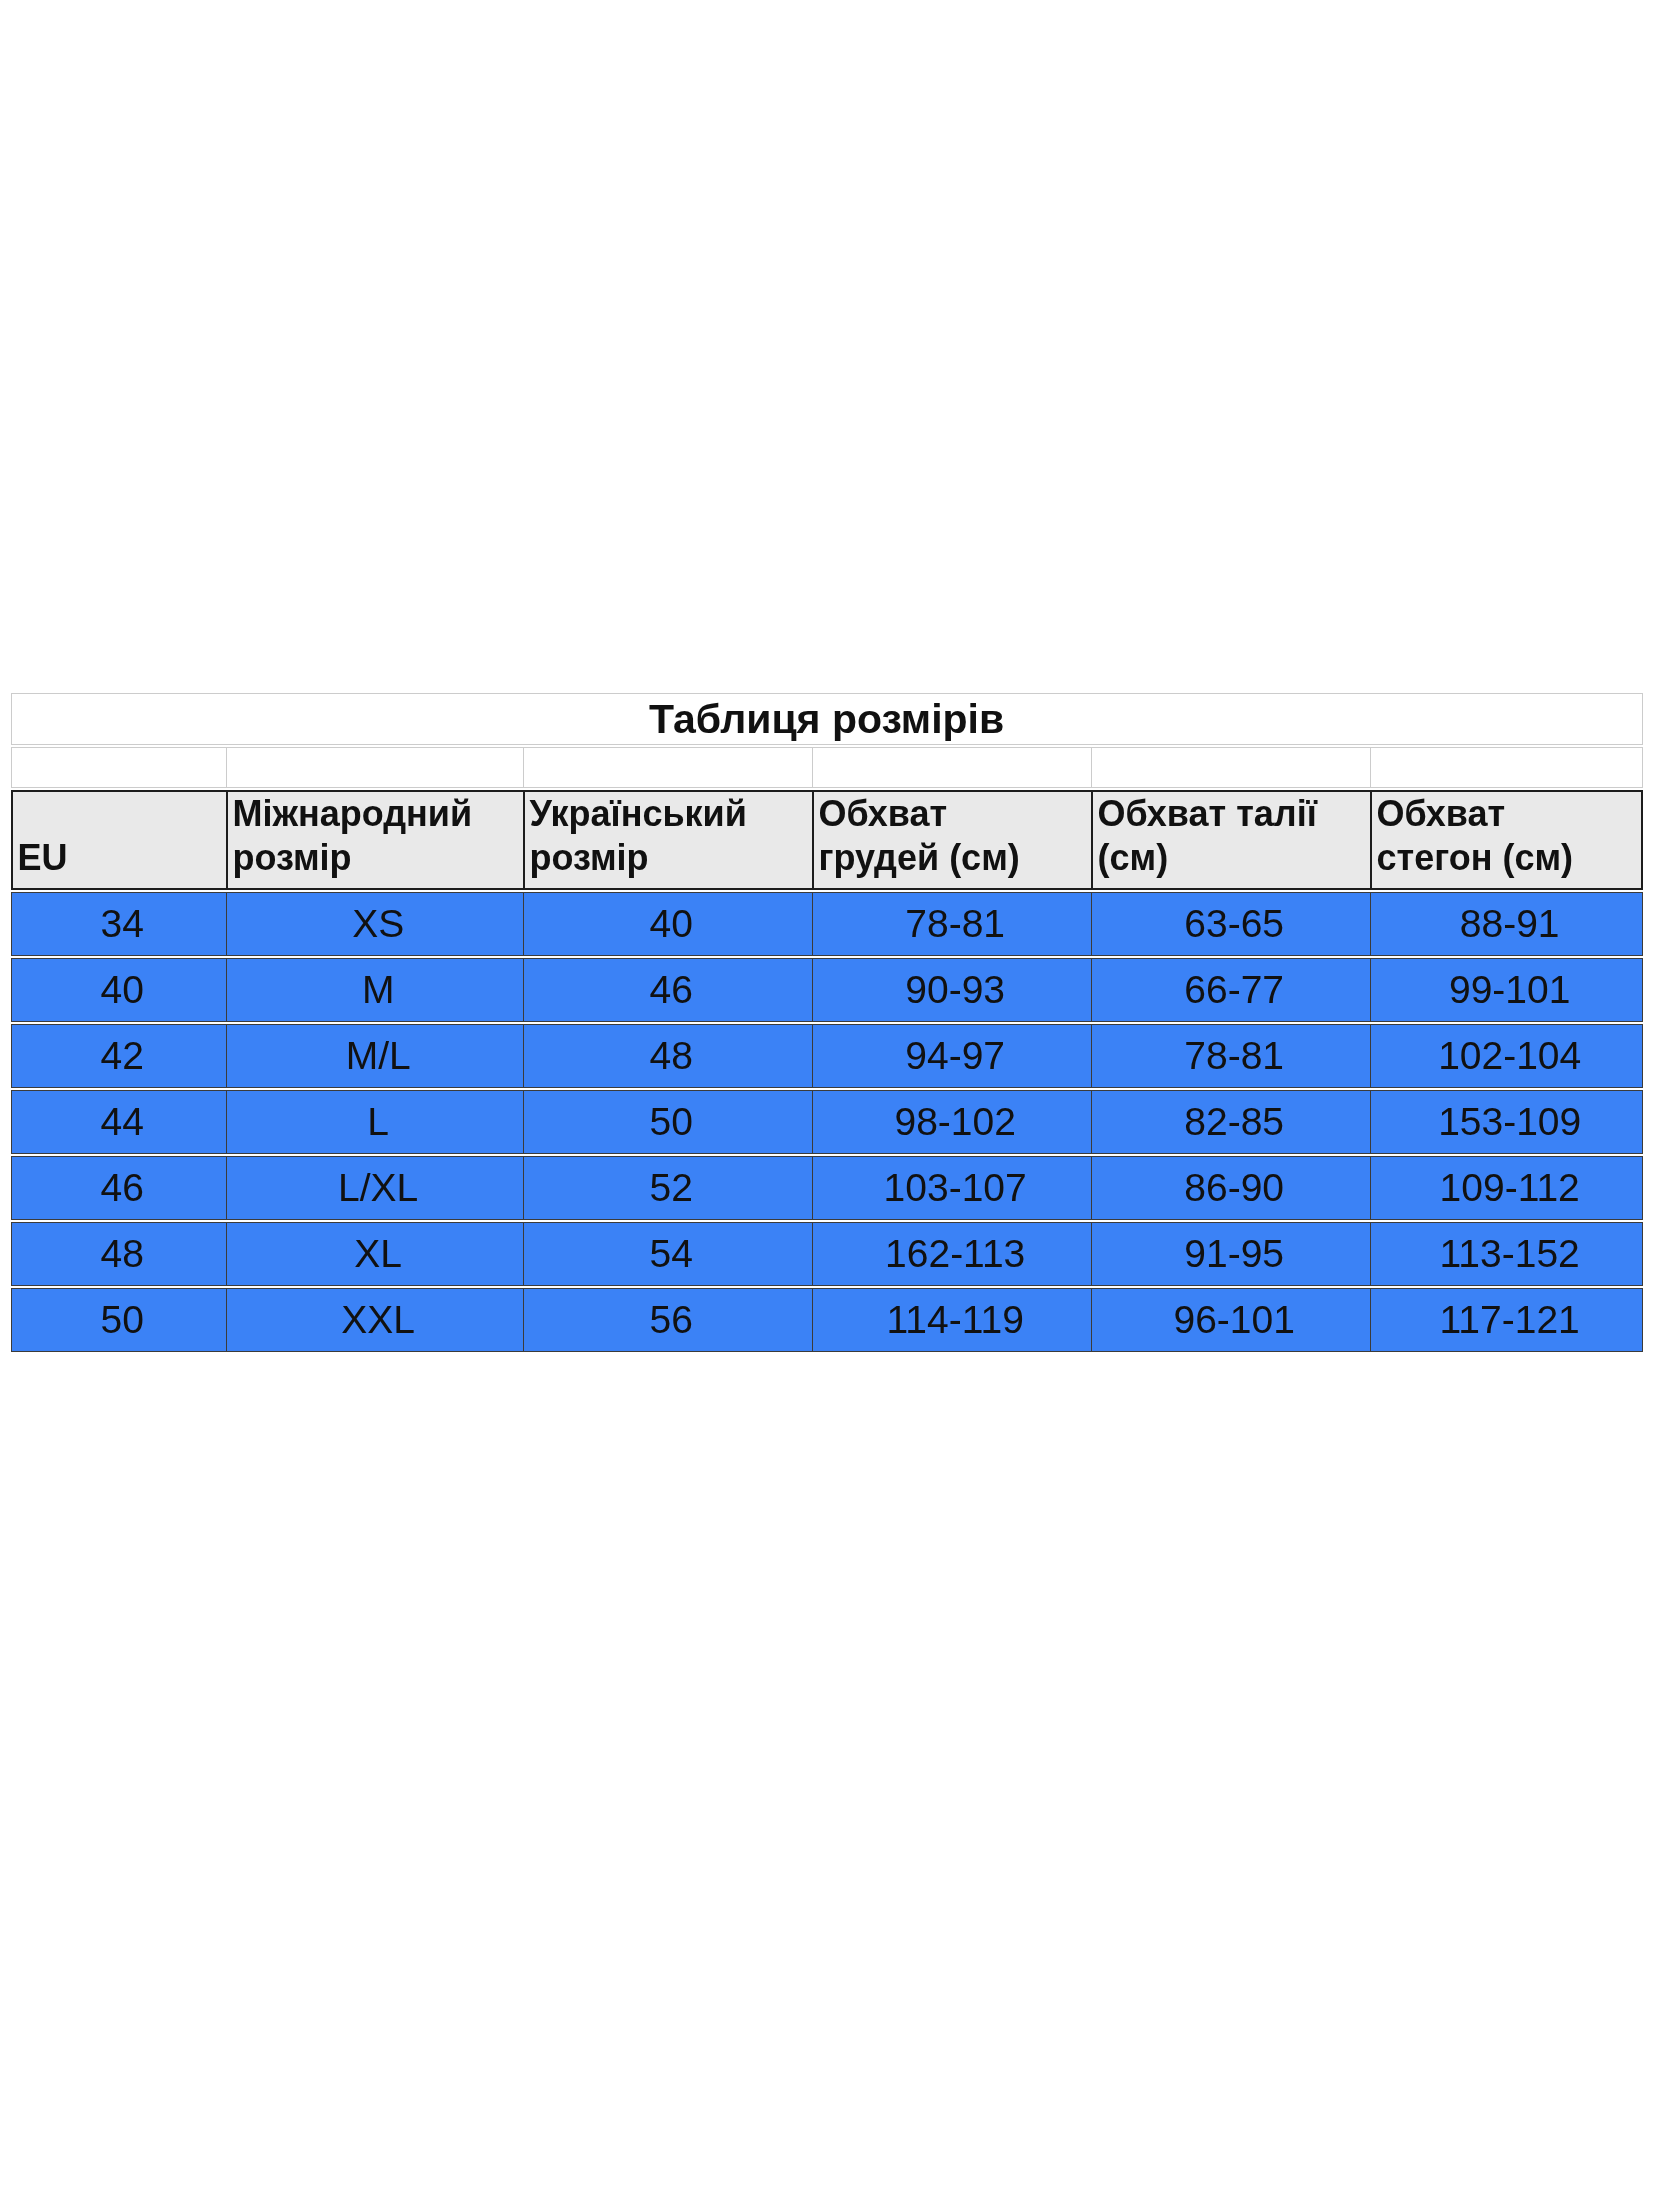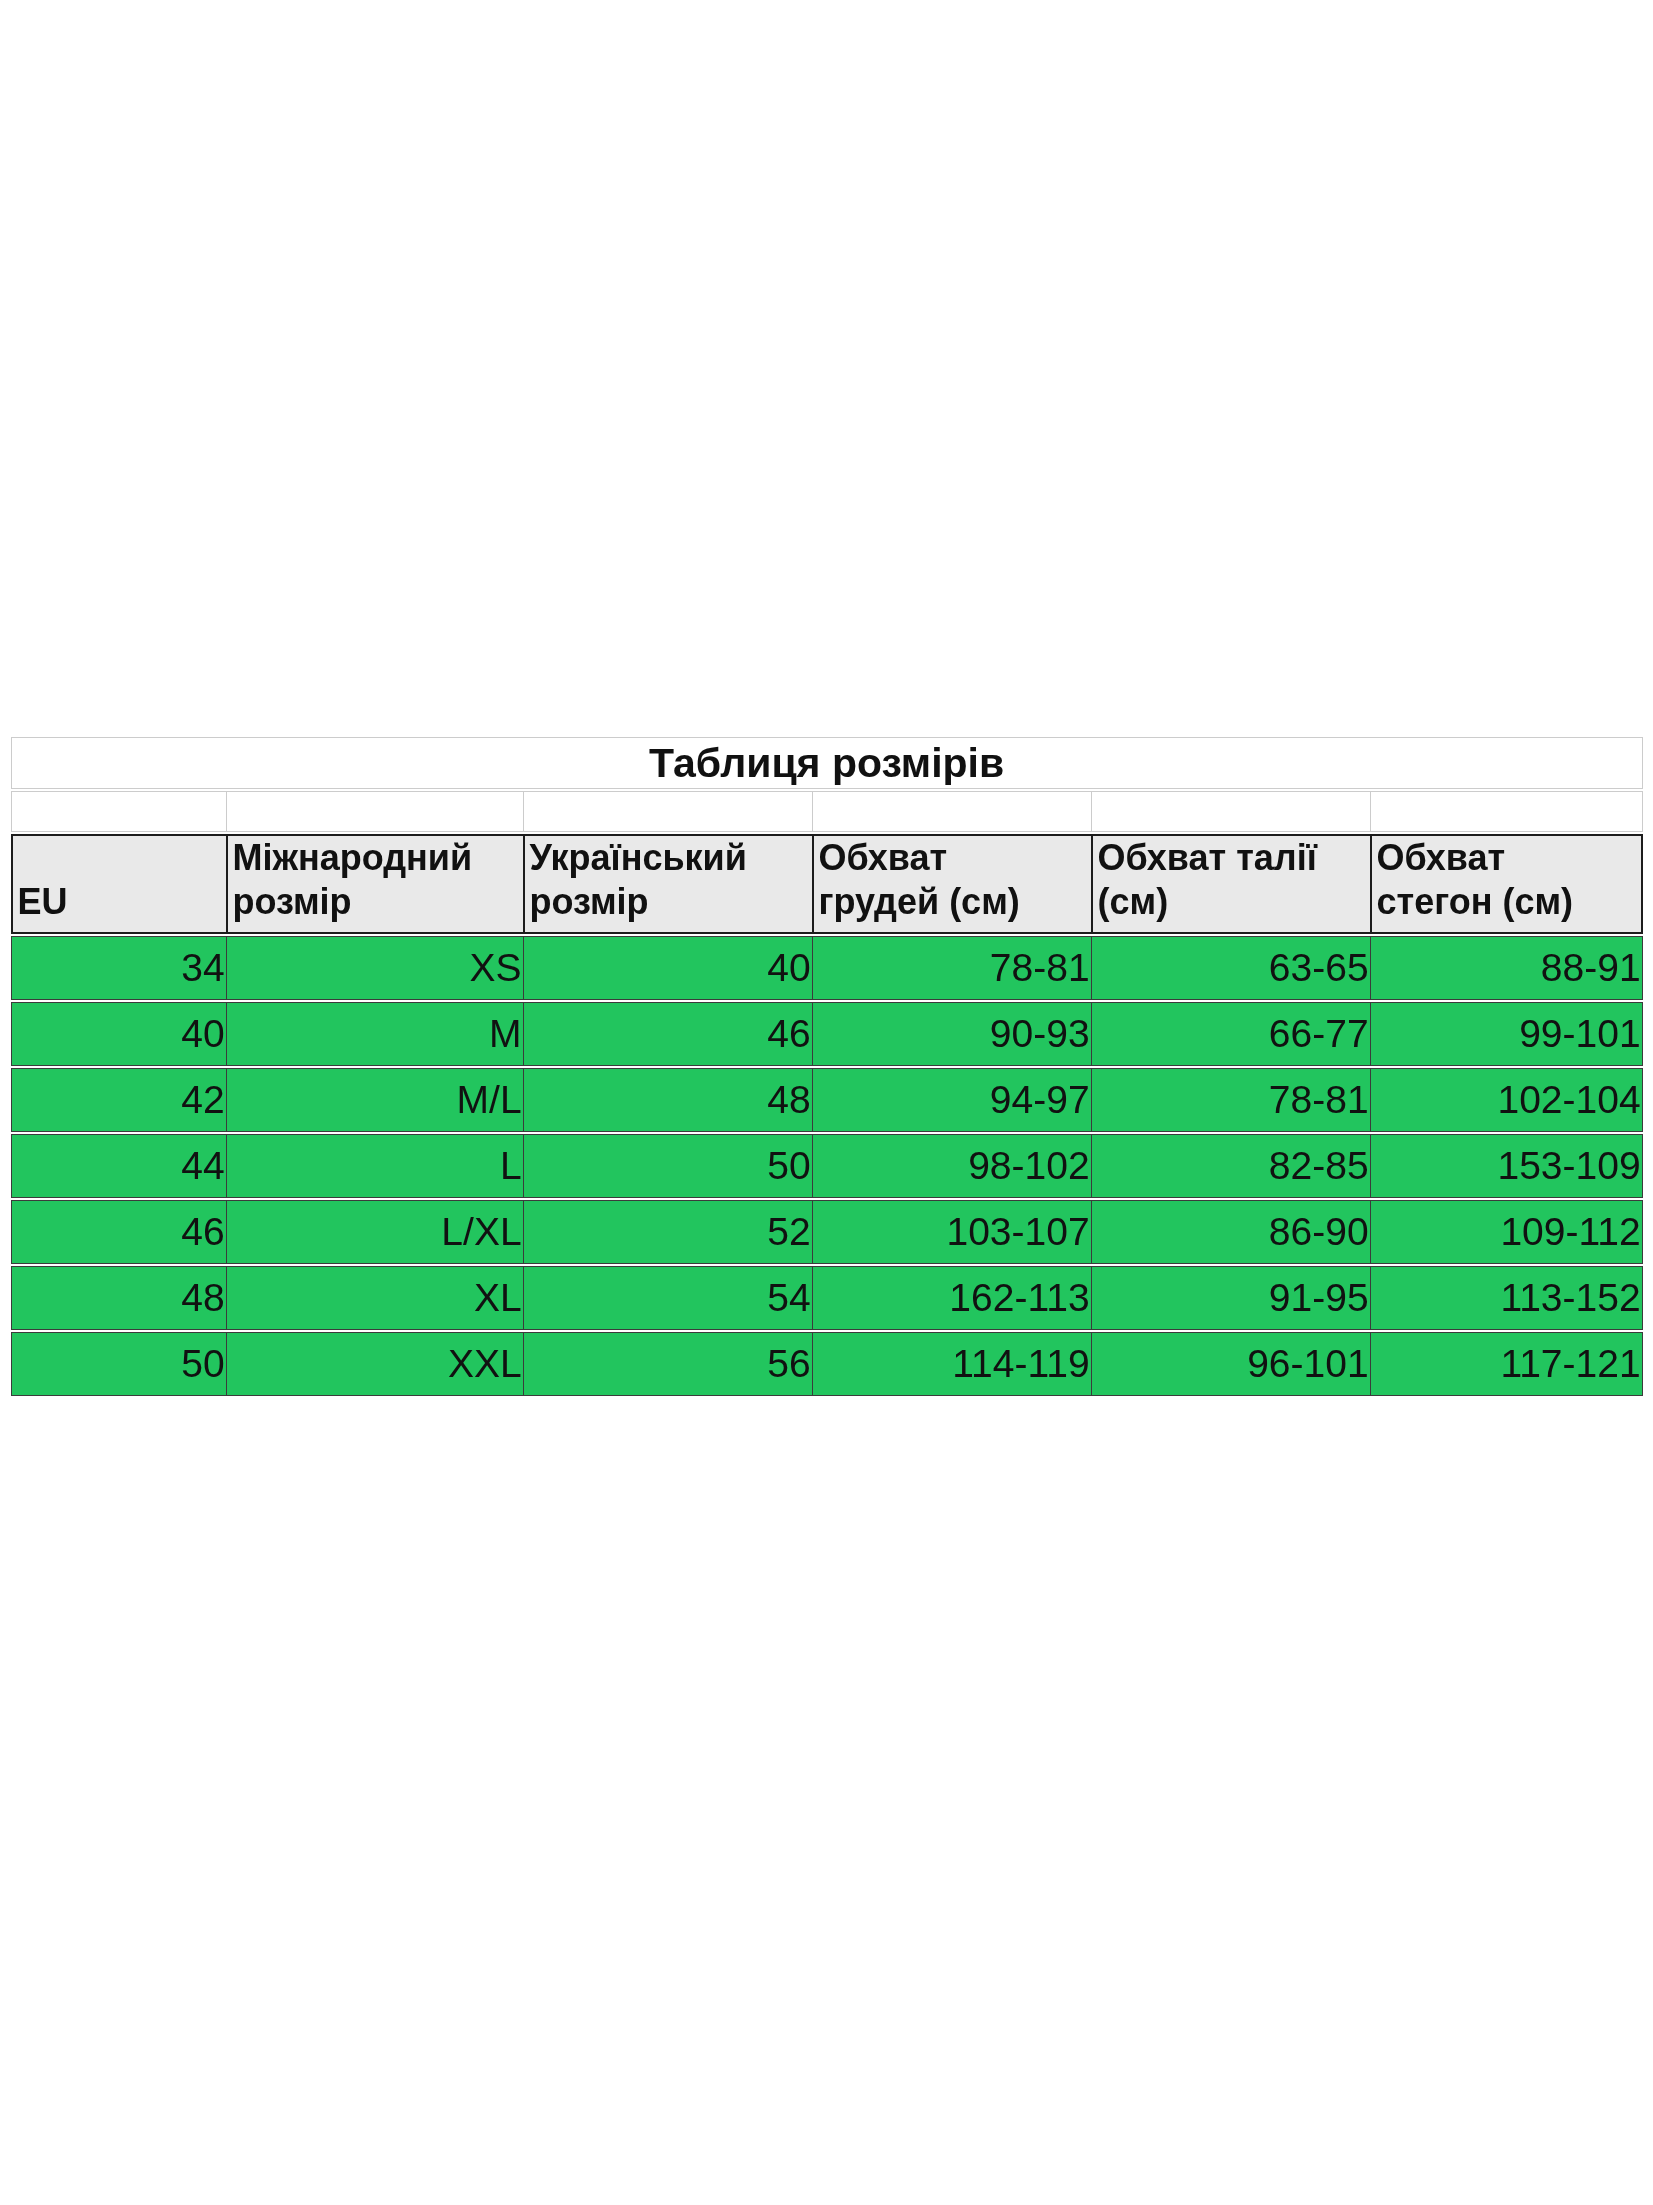--- a/index.html
+++ b/index.html
@@ -17,21 +17,20 @@
     overflow: hidden;
   }
   table.size-table {
     position: absolute;
     left: 10.6px;
     top: 691px;
     width: 1632px;
     table-layout: fixed;
     border-collapse: separate;
     border-spacing: 0 2.5px;
-    margin-top: 44px;
   }
   table.size-table td {
     box-sizing: border-box;
     overflow: hidden;
   }
   
   tr.row-title td {
     height: 52px;
     border: 1.6px solid #cccccc;
     background: #ffffff;
@@ -62,25 +61,25 @@
     font-size: 36px;
     font-weight: bold;
     line-height: 1.22;
     white-space: pre-line;
     padding: 0 4.9px 8.2px 4.9px;
   }
   tr.row-header td.last { border-right: 2.5px solid #1c1c1c; }
   
   tr.row-data td {
     height: 64px;
-    background: #22c55e;
+    background: #3b82f6;
     border-top: 1.6px solid #3b3b3b;
     border-bottom: 1.6px solid #3b3b3b;
     border-left: 1.6px solid #3b3b3b;
-    text-align: right;
+    text-align: center;
     vertical-align: middle;
     font-size: 39px;
     line-height: 1.1;
     padding-left: 8.2px;
   }
   tr.row-data td.last { border-right: 1.6px solid #3b3b3b; }
 </style>
 </head>
 <body>
 

